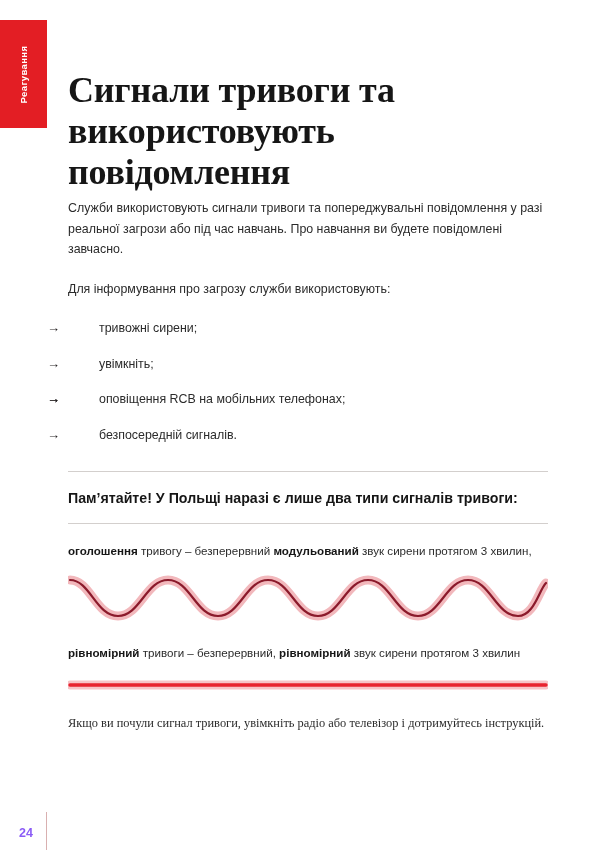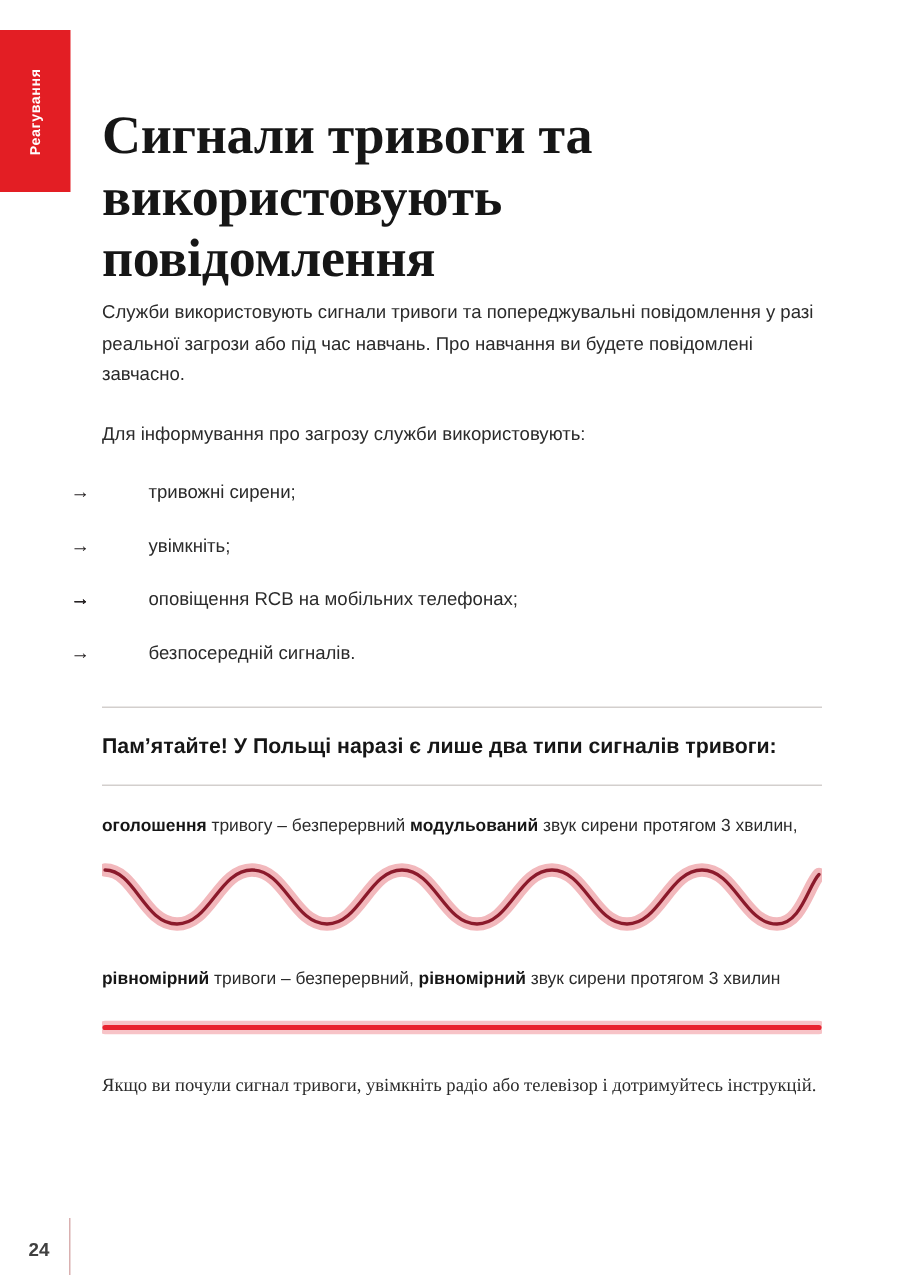--- a/index.html
+++ b/index.html
@@ -168,21 +168,21 @@
     width: 1px;
     height: 38px;
     background: #d9b0b0;
   }
   .page-number {
     position: absolute;
     left: 19px;
     top: 826px;
     font-size: 12.5px;
     font-weight: bold;
-    color: #404040;
+    color: #8b5cf6;
     line-height: 14px;
   }
 </style>
 </head>
 <body>
 
 <div class="page">
 
   <div class="section-tab">
     <span class="section-tab-label">Реагування</span>

